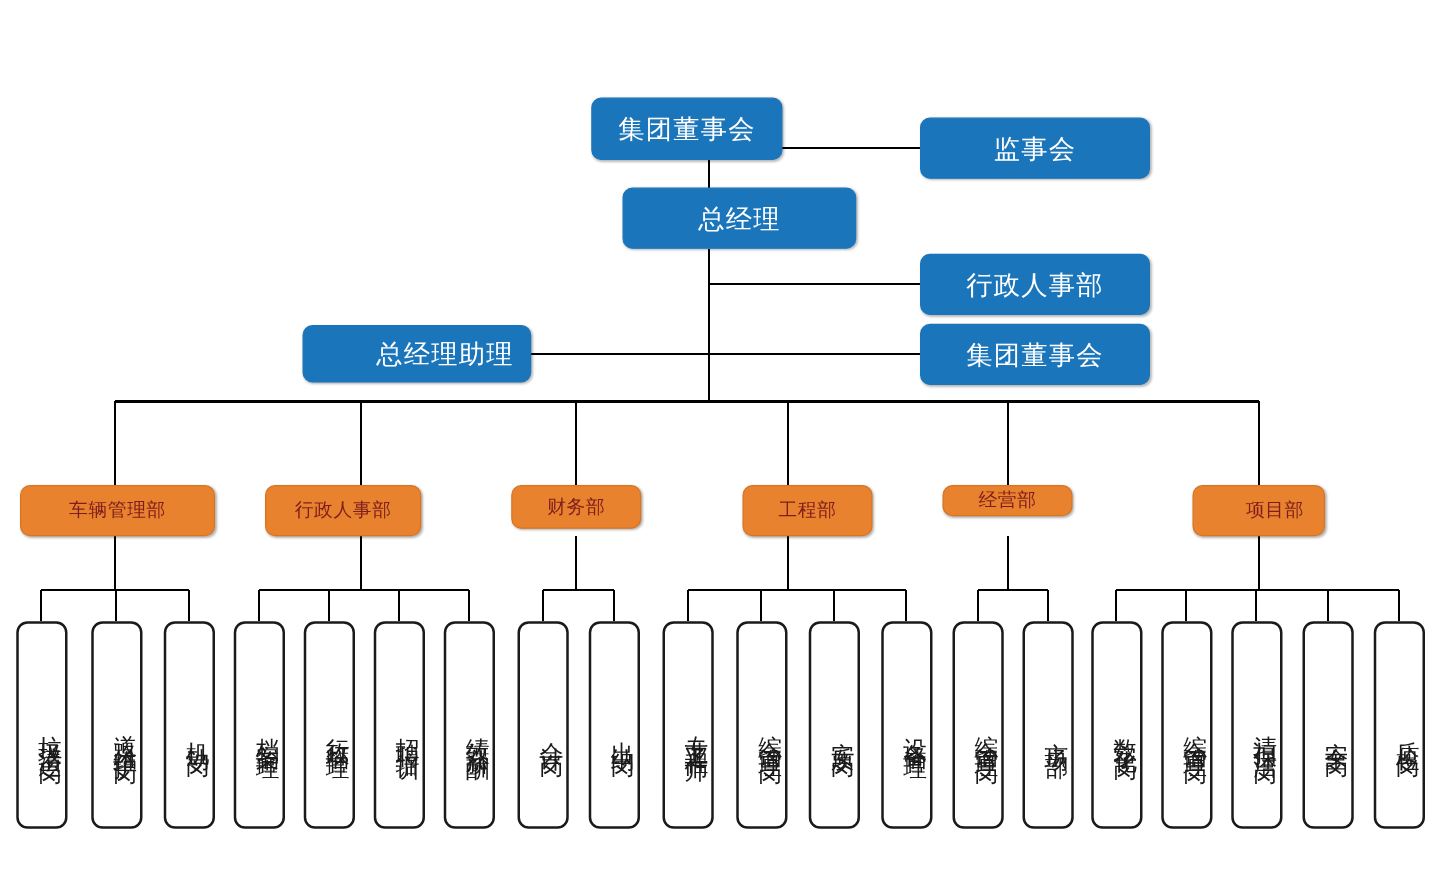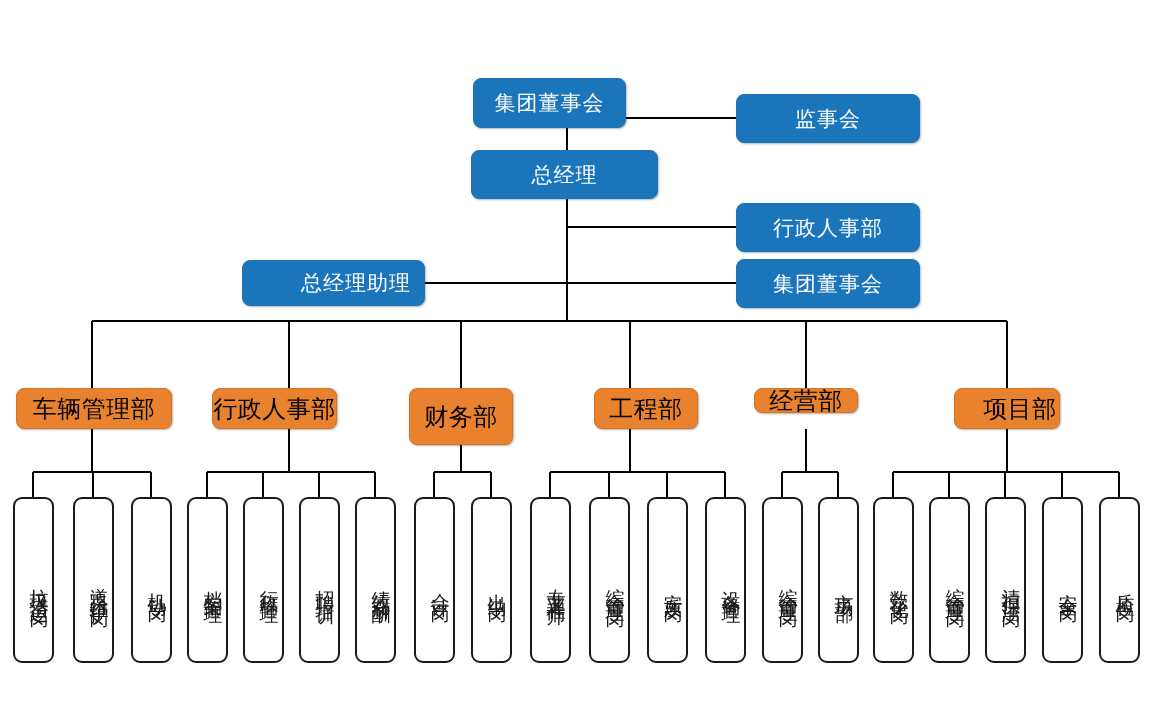--- a/index.html
+++ b/index.html
@@ -37,23 +37,23 @@
   .node-exec {
     background: #1B75BB;
     color: #ffffff;
     border: 1px solid #1B75BB;
     font-size: 21px;
     letter-spacing: 1px;
     box-shadow: 1px 1px 2px rgba(0,0,0,0.28);
   }
   .node-dept {
     background: #E8822E;
-    color: #000000;
+    color: #7f1d1d;
     border: 1px solid #D9741F;
-    font-size: 24px;
+    font-size: 15px;
     letter-spacing: 0.5px;
     box-shadow: 1px 1px 2px rgba(0,0,0,0.30);
   }
   .node-post {
     background: #ffffff;
     color: #1a1a1a;
     border: 2px solid #1a1a1a;
     border-radius: 9px;
     font-size: 19px;
     writing-mode: vertical-rl;
@@ -139,41 +139,41 @@
     </g>
   </svg>
 
   <div id="exec-nodes">
       <div class="node node-exec" style="left: 473px; top: 42px; width: 153px; height: 50px; margin-top: 36px;">
         <span>集团董事会</span>
       </div>
       <div class="node node-exec" style="left: 736px; top: 94px; width: 184px; height: 49px; text-align: center;">
         <span>监事会</span>
       </div>
-      <div class="node node-exec" style="left: 471px; top: 150px; width: 187px; height: 49px;">
+      <div class="node node-exec" style="left: 498px; top: 150px; width: 187px; height: 49px;">
         <span>总经理</span>
       </div>
       <div class="node node-exec" style="left: 736px; top: 203px; width: 184px; height: 49px;">
         <span>行政人事部</span>
       </div>
       <div class="node node-exec" style="left: 242px; top: 260px; width: 183px; height: 46px; padding-left: 45px;">
         <span>总经理助理</span>
       </div>
       <div class="node node-exec" style="left: 736px; top: 259px; width: 184px; height: 49px;">
         <span>集团董事会</span>
       </div>
     </div>
   <div id="dept-nodes">
       <div class="node node-dept" style="left: 16px; top: 388px; width: 156px; height: 41px;">
         <span>车辆管理部</span>
       </div>
       <div class="node node-dept" style="left: 212px; top: 388px; width: 125px; height: 41px;">
         <span>行政人事部</span>
       </div>
-      <div class="node node-dept" style="left: 409px; top: 388px; width: 104px; height: 57px; font-family: Liberation Serif, serif;">
+      <div class="node node-dept" style="left: 409px; top: 388px; width: 104px; height: 35px; font-family: Liberation Serif, serif;">
         <span>财务部</span>
       </div>
       <div class="node node-dept" style="left: 578px; top: 388px; width: 104px; height: 41px; margin-left: 16px;">
         <span>工程部</span>
       </div>
       <div class="node node-dept" style="left: 754px; top: 388px; width: 104px; height: 25px;">
         <span>经营部</span>
       </div>
       <div class="node node-dept" style="left: 954px; top: 388px; width: 106px; height: 41px; padding-left: 26px;">
         <span>项目部</span>

